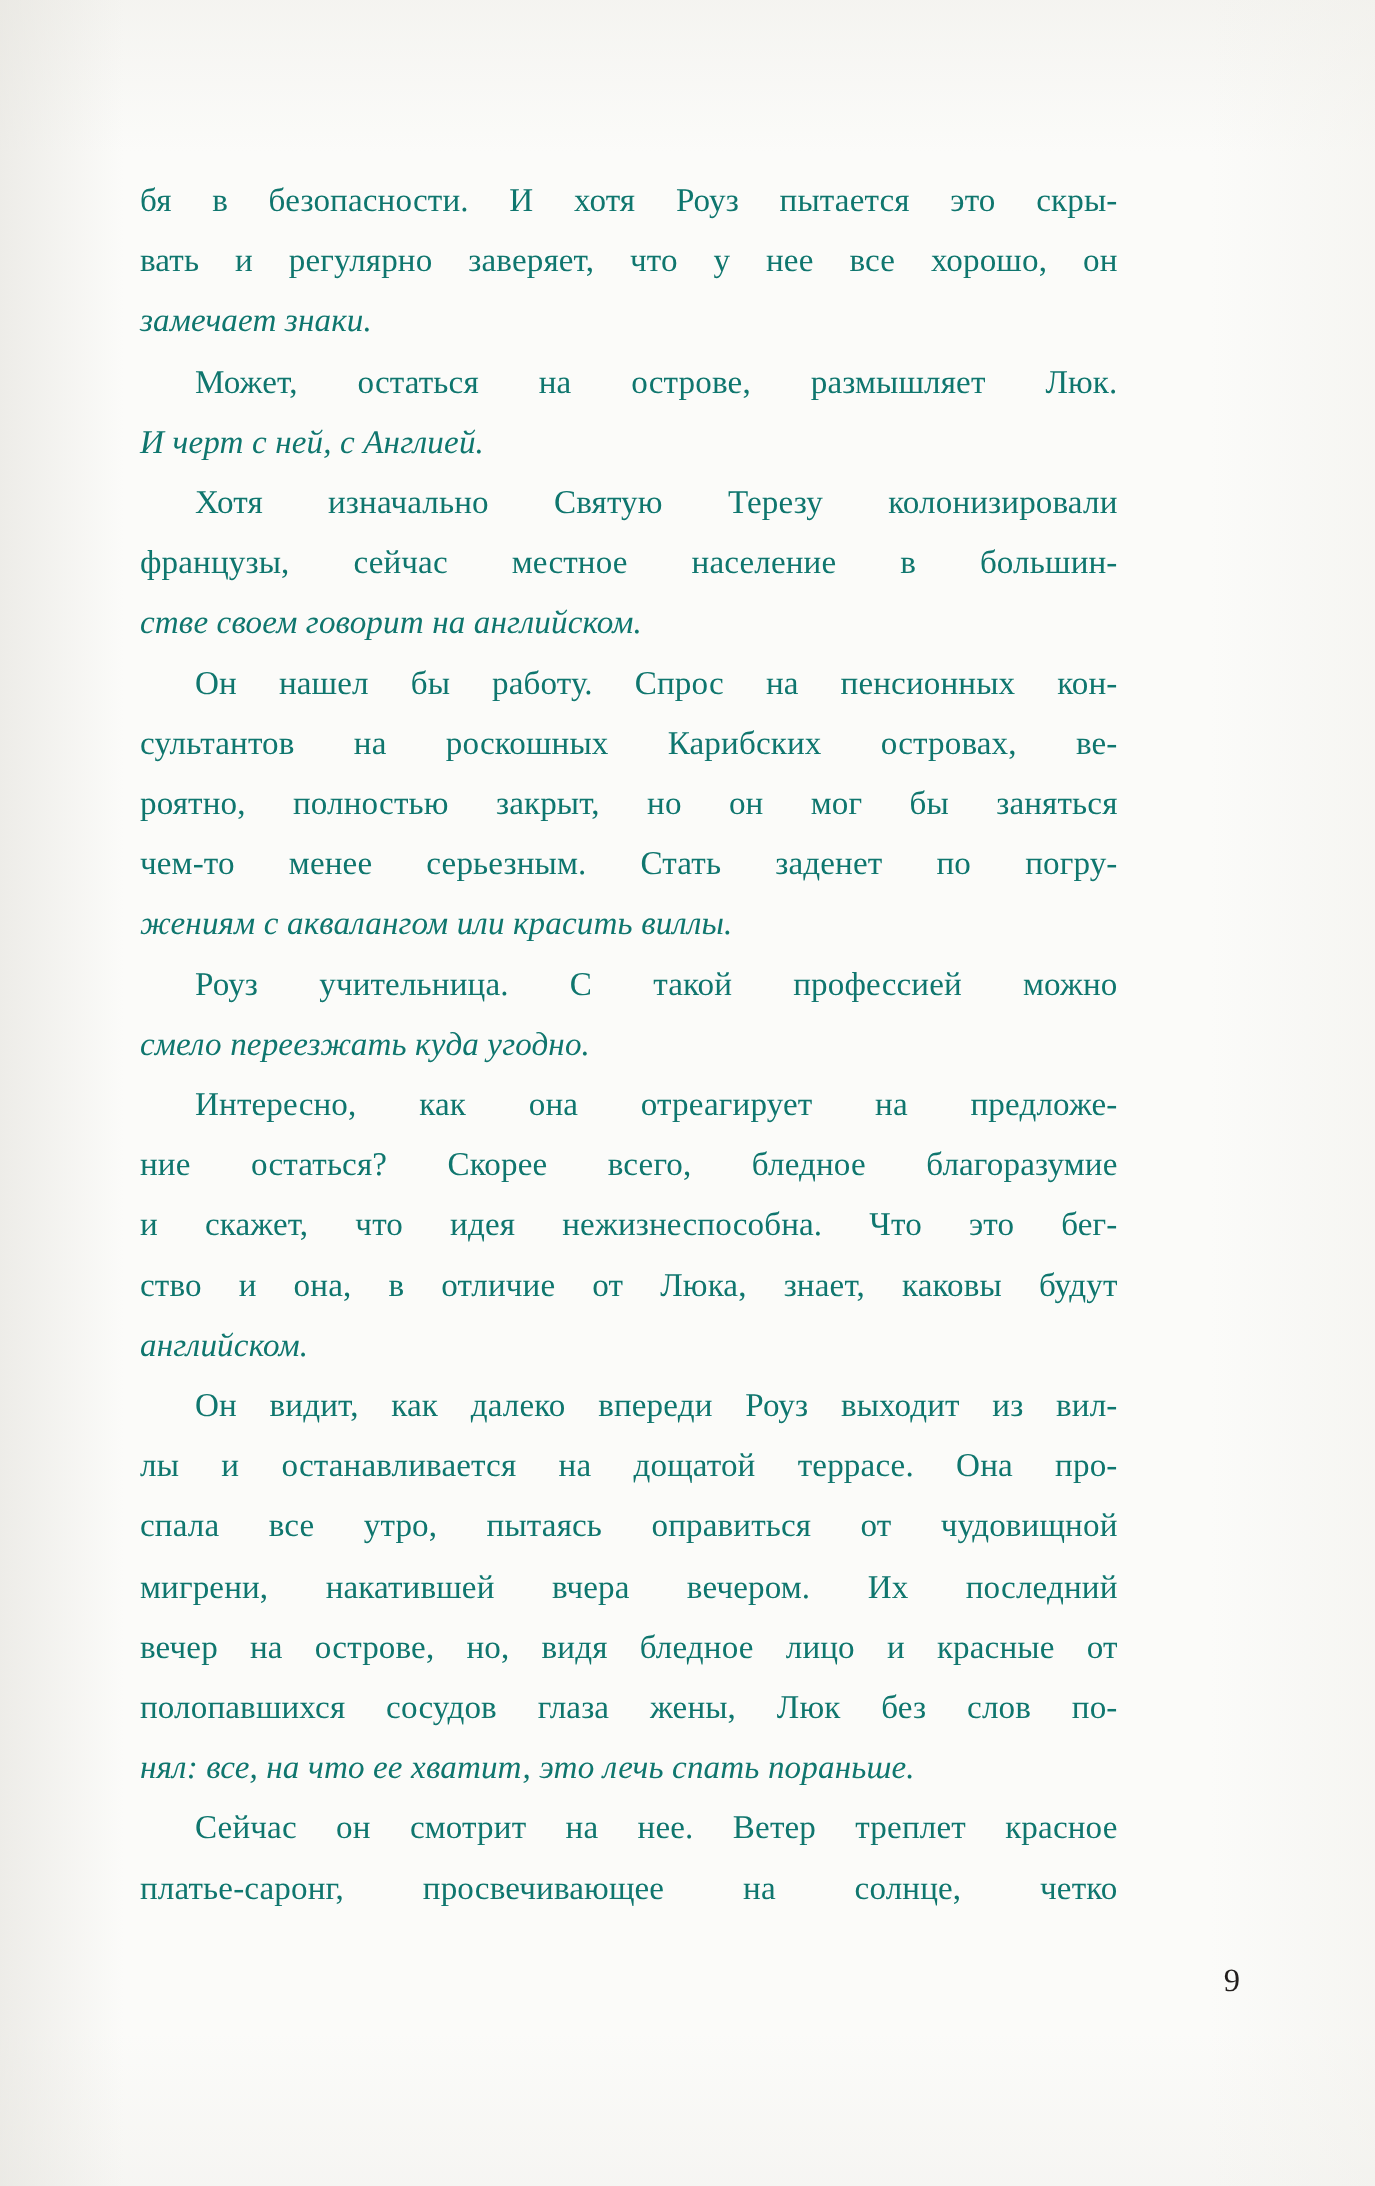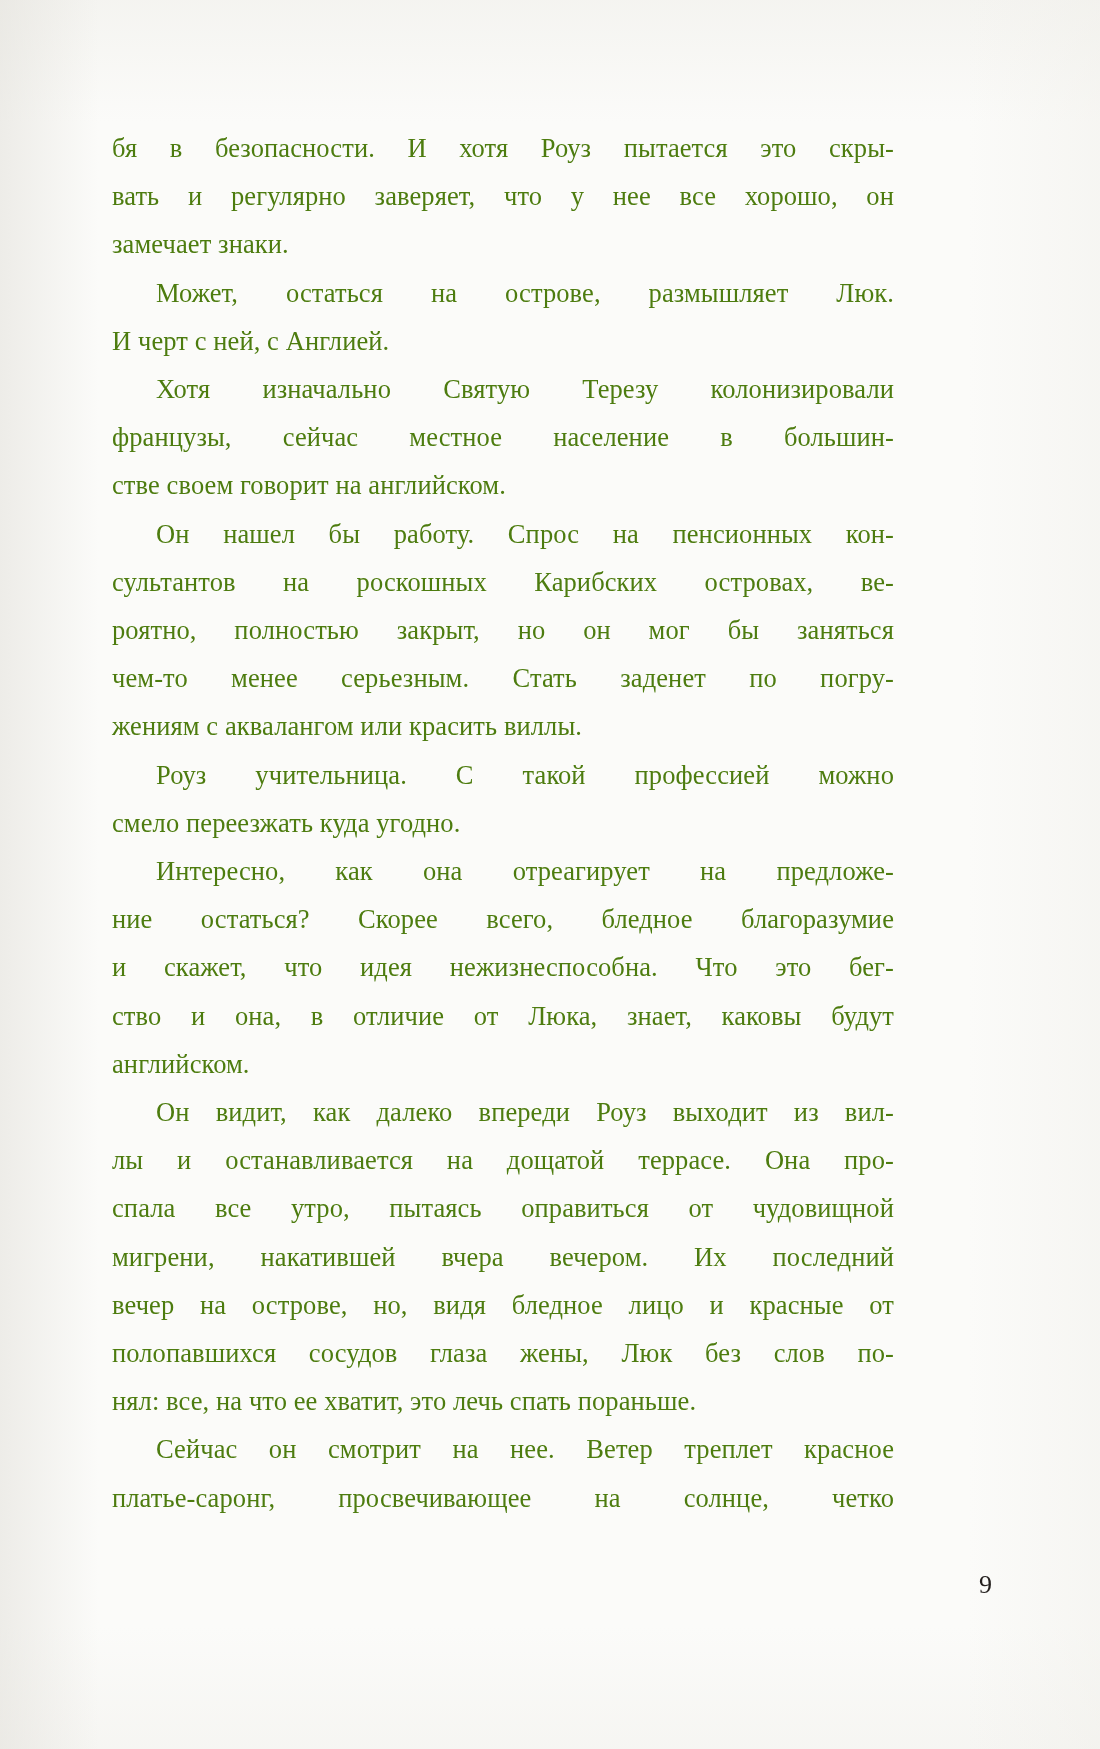--- a/index.html
+++ b/index.html
@@ -27,23 +27,23 @@
     background:
       linear-gradient(90deg, rgba(226,224,218,0.55) 0%, rgba(250,250,248,0.0) 9%,
                               rgba(255,255,255,0) 88%, rgba(240,239,234,0.45) 100%),
       linear-gradient(180deg, rgba(238,237,232,0.5) 0%, rgba(255,255,255,0) 7%,
                               rgba(255,255,255,0) 93%, rgba(241,240,236,0.5) 100%);
     pointer-events: none;
   }
   .textblock {
     position: absolute;
     left: 112px;
-    top: 124px;
+    top: 136px;
     width: 782px;
-    color: #4d7c0f;
+    color: #0f766e;
     font-size: 26.5px;
     line-height: 48.2px;
     text-align: justify;
     text-justify: inter-word;
     letter-spacing: 0.1px;
   }
   .textblock p {
     margin: 0;
     text-indent: 44px;
     text-align: justify;
@@ -53,20 +53,21 @@
   }
   
   .ln {
     display: block;
     text-align: justify;
     text-align-last: justify;
     white-space: pre-wrap;
   }
   .ln.last {
     text-align-last: left;
+    font-style: italic;
   }
   .ln.indent {
     text-indent: 44px;
   }
   .folio {
     position: absolute;
     right: 108px;
     top: 1570px;
     width: 60px;
     text-align: right;

